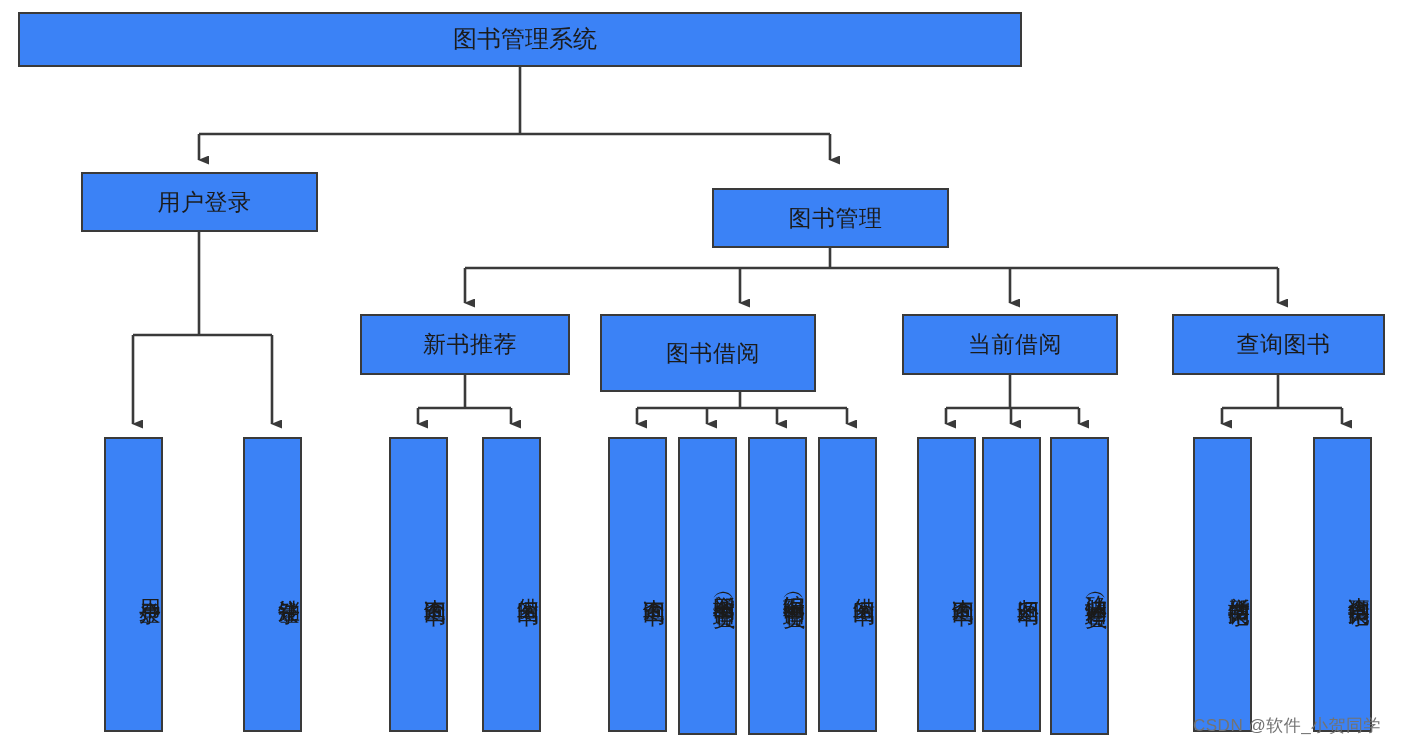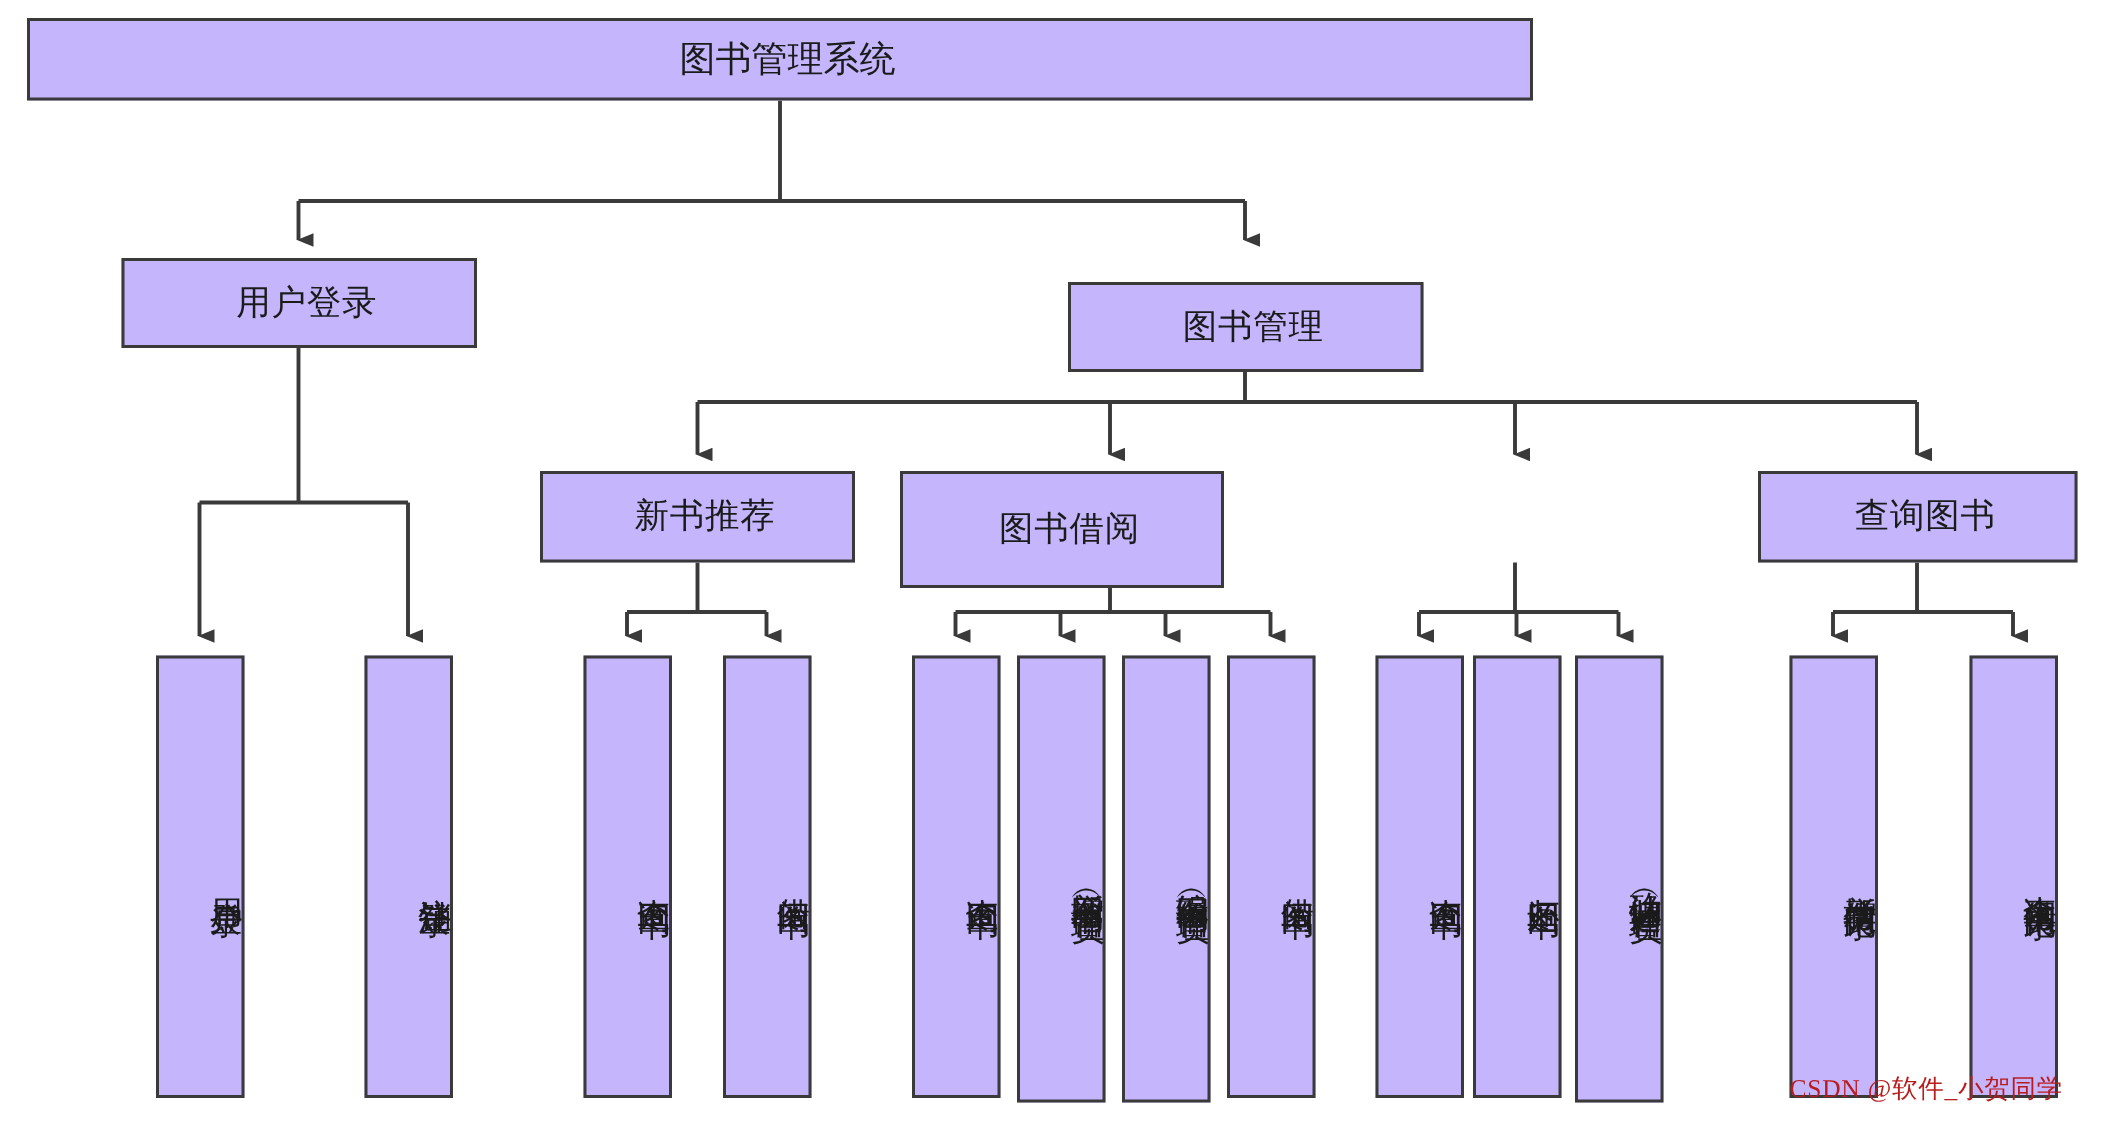--- a/index.html
+++ b/index.html
@@ -23,21 +23,21 @@
     left: 0;
     top: 0;
     width: 1405px;
     height: 747px;
     pointer-events: none;
   }
   .node {
     position: absolute;
     box-sizing: border-box;
     border: 2.5px solid #3a3a3a;
-    background: #c4b5fd;
+    background: #3b82f6;
     color: #1b1b1b;
     display: flex;
     align-items: center;
     justify-content: center;
     text-align: center;
     line-height: 1.05;
     padding-left: 10px;
   }
   .node.h {
     font-size: 23px;
@@ -61,24 +61,24 @@
   .node.v .vtext {
     writing-mode: vertical-rl;
     text-orientation: upright;
     white-space: nowrap;
   }
   .watermark {
     position: absolute;
     left: 1193px;
     top: 714px;
     font-size: 17px;
-    color: #b91c1c;
+    color: #737373;
     white-space: nowrap;
     letter-spacing: 0.5px;
-    font-family: Liberation Serif, serif;
+    font-family: Liberation Sans, sans-serif;
   }
 </style>
 </head>
 <body>
 
 <div id="canvas">
 
   <svg id="connectors" viewBox="0 0 1405 747">
     <defs>
       <marker id="arrow" markerWidth="9" markerHeight="11" refX="4.5" refY="10" orient="auto" markerUnits="userSpaceOnUse">
@@ -139,20 +139,23 @@
   <div class="node h" style="left:712px; top:172px; width:237px; height:60px;margin-top:16px;">
     <span>图书管理</span>
   </div>
 
   <div class="node h" style="left:360px; top:314px; width:210px; height:61px;">
     <span>新书推荐</span>
   </div>
   <div class="node h" style="left:600px; top:314px; width:216px; height:78px;">
     <span>图书借阅</span>
   </div>
+  <div class="node h" style="left:902px; top:314px; width:216px; height:61px;">
+    <span>当前借阅</span>
+  </div>
   <div class="node h" style="left:1172px; top:314px; width:213px; height:61px;">
     <span>查询图书</span>
   </div>
 
   <div class="node v" style="left:104px; top:437px; width:59px; height:295px;">
     <span class="vtext">用户登录</span>
   </div>
   <div class="node v" style="left:243px; top:437px; width:59px; height:295px;">
     <span class="vtext">注销登录</span>
   </div>

